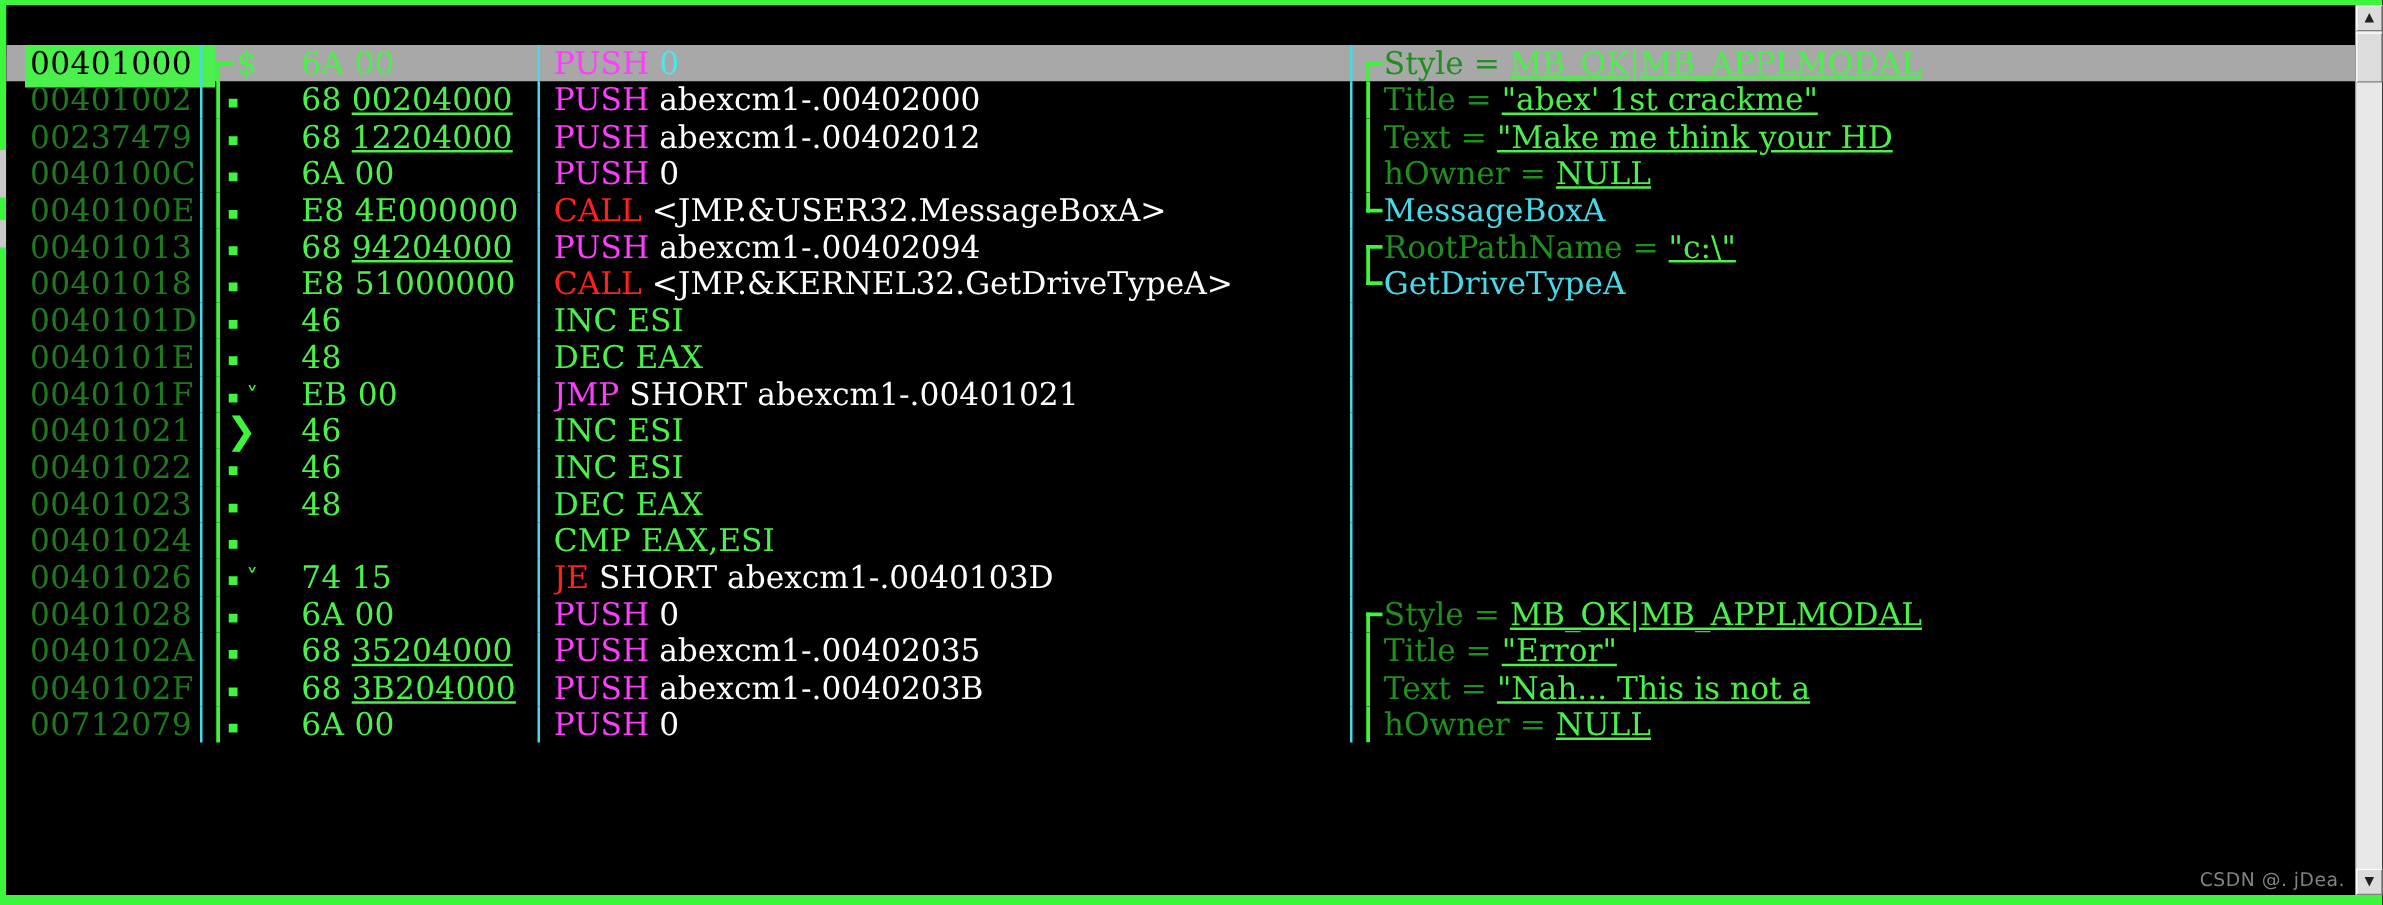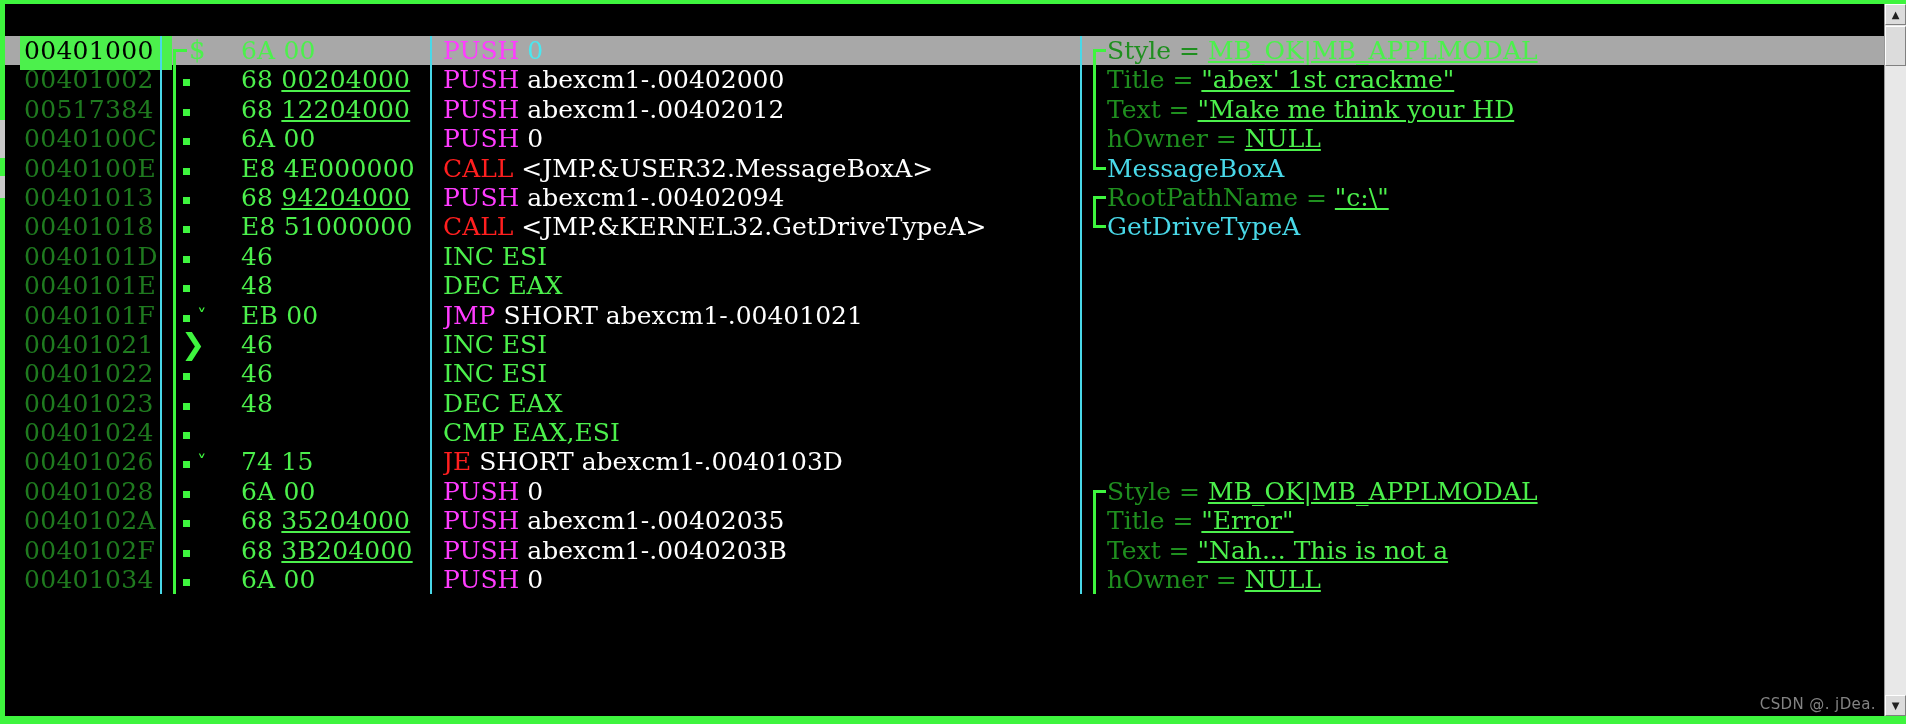--- a/index.html
+++ b/index.html
@@ -360,21 +360,21 @@
         <span class="c-dis"><span class="mn-push">PUSH</span><span class="op-white" style="color:transparent"> </span><span class="op-white">abexcm1-.00402000</span></span>
         <span class="sep-cyan sep-c"></span>
         <span class="c-com">
           <span class="cb">
             <i class="v"></i>
           </span>
           <span class="cb-text"><span class="com-label">Title = </span><span class="com-val">"abex' 1st crackme"</span></span>
         </span>
       </div>
       <div class="row">
-        <span class="c-addr">00517384</span>
+        <span class="c-addr">00237479</span>
         <span class="sep-cyan sep-a"></span>
         <span class="jumpbar"></span>
         <span class="c-mark"><span class="dot"></span></span>
         <span class="c-hex">68 <span class="ul">12204000</span></span>
         <span class="sep-cyan sep-b"></span>
         <span class="c-dis"><span class="mn-push">PUSH</span><span class="op-white" style="color:transparent"> </span><span class="op-white">abexcm1-.00402012</span></span>
         <span class="sep-cyan sep-c"></span>
         <span class="c-com">
           <span class="cb">
             <i class="v"></i>
@@ -579,21 +579,21 @@
         <span class="c-dis"><span class="mn-push">PUSH</span><span class="op-white" style="color:transparent"> </span><span class="op-white">abexcm1-.0040203B</span></span>
         <span class="sep-cyan sep-c"></span>
         <span class="c-com">
           <span class="cb">
             <i class="v"></i>
           </span>
           <span class="cb-text"><span class="com-label">Text = </span><span class="com-val">"Nah... This is not a</span></span>
         </span>
       </div>
       <div class="row">
-        <span class="c-addr">00401034</span>
+        <span class="c-addr">00712079</span>
         <span class="sep-cyan sep-a"></span>
         <span class="jumpbar"></span>
         <span class="c-mark"><span class="dot"></span></span>
         <span class="c-hex">6A 00</span>
         <span class="sep-cyan sep-b"></span>
         <span class="c-dis"><span class="mn-push">PUSH</span><span class="op-white" style="color:transparent"> </span><span class="op-white">0</span></span>
         <span class="sep-cyan sep-c"></span>
         <span class="c-com">
           <span class="cb">
             <i class="v"></i>

